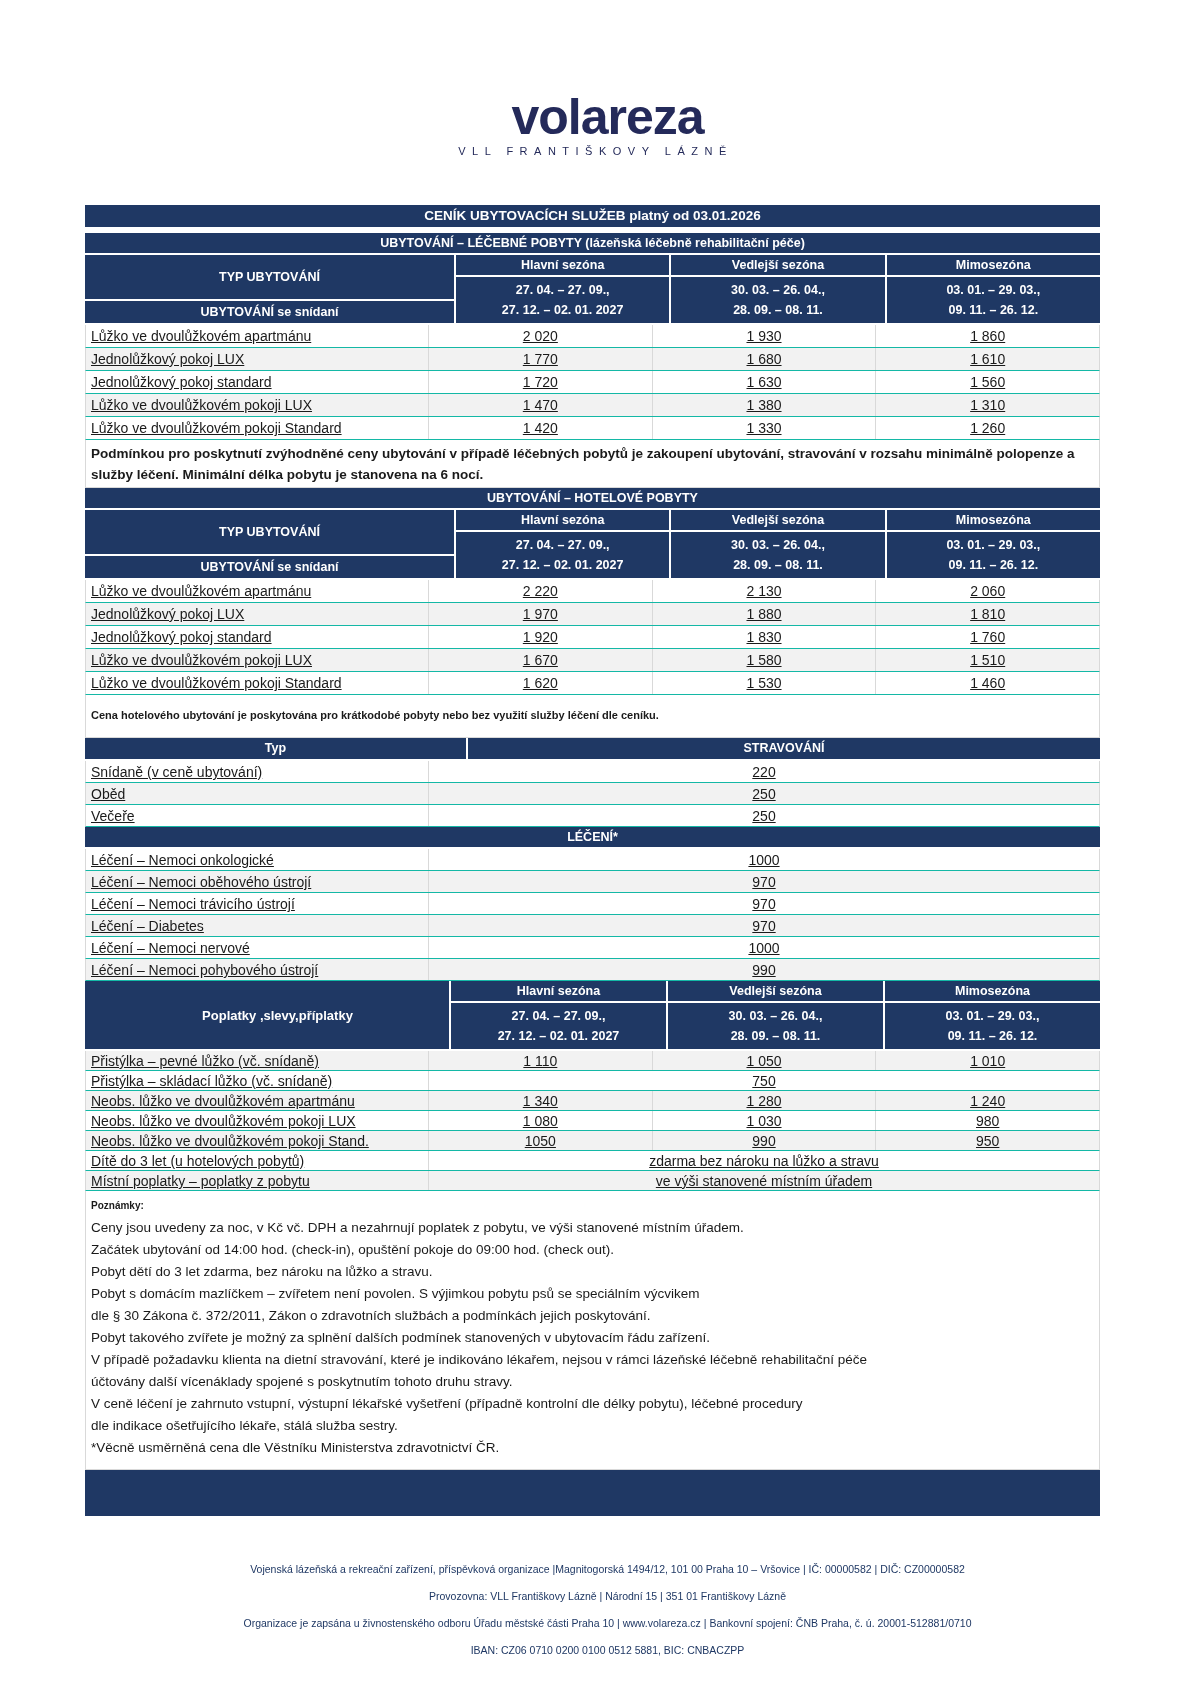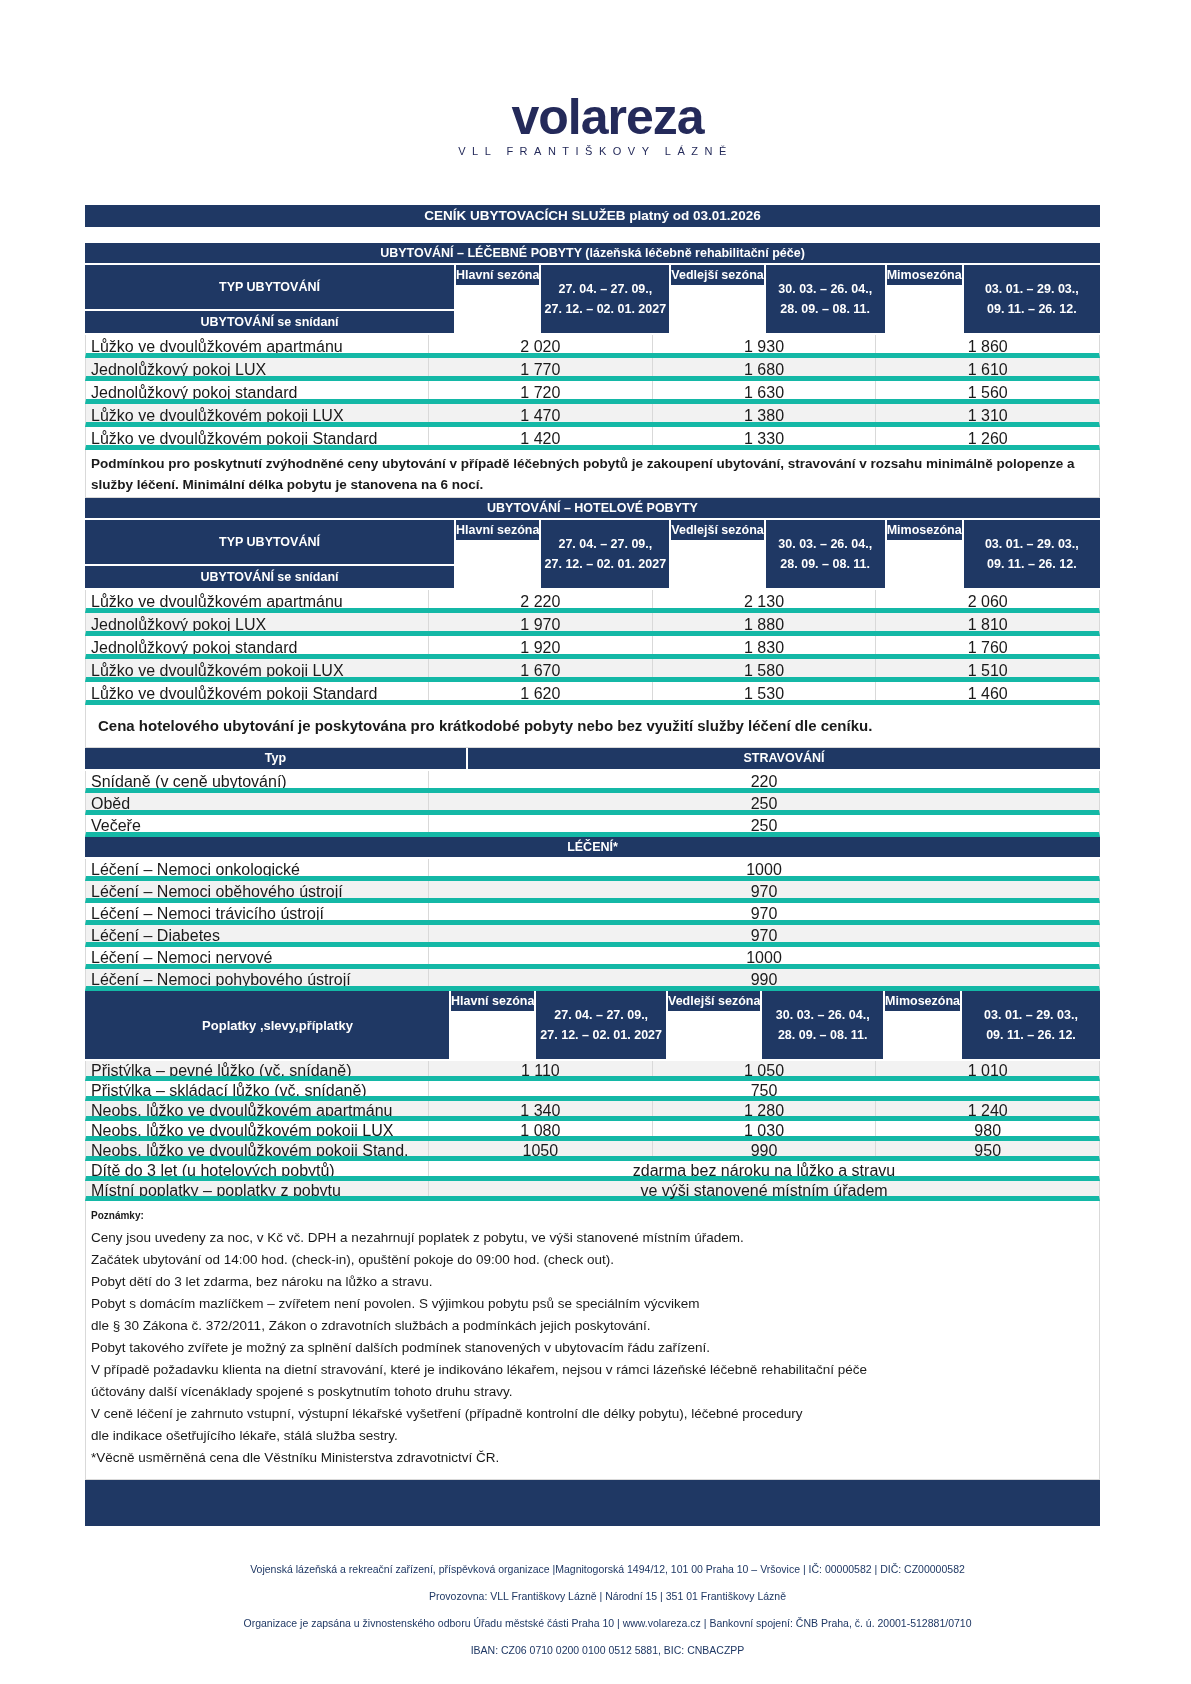--- a/index.html
+++ b/index.html
@@ -8,52 +8,52 @@
     font-family:"Liberation Sans",sans-serif;color:#1a1a1a;
     -webkit-font-smoothing:antialiased;
   }
   .logo-block{position:absolute;top:92px;left:0;width:100%;text-align:center;}
   .logo-brand{font-size:50px;font-weight:800;letter-spacing:-1px;color:#242a5a;line-height:50px;padding-left:24px;}
   .logo-sub{font-size:11px;letter-spacing:6.5px;color:#242a5a;margin-top:3px;}
 
   .content{position:absolute;left:85px;top:205px;width:1015px;}
 
   .bar{background:#1f3864;color:#ffffff;font-weight:bold;text-align:center;}
-  .bar-title{height:22px;line-height:22px;font-size:13.5px;margin-bottom:16px;}
+  .bar-title{height:22px;line-height:22px;font-size:13.5px;margin-bottom:6px;}
   .bar-section{height:20px;line-height:20px;font-size:12.5px;margin-bottom:2px;}
 
   
   .season-head{display:flex;gap:2px;height:68px;margin-bottom:2px;}
   .sh-left{width:369px;display:flex;flex-direction:column;gap:2px;}
   .sh-left .c1{height:44px;display:flex;align-items:center;justify-content:center;}
   .sh-left .c2{flex:1;display:flex;align-items:center;justify-content:center;}
   .sh-left-single{width:343px;display:flex;align-items:center;justify-content:center;}
-  .sh-col{flex:1;display:flex;flex-direction:row;gap:2px;}
+  .sh-col{flex:1;display:flex;flex-direction:column;gap:2px;}
   .sh-col .name{height:20px;line-height:20px;}
   .sh-col .dates{flex:1;display:flex;flex-direction:column;justify-content:center;line-height:20px;}
   .season-head .bar{font-size:12.5px;}
 
   
   .tbody{border-top:none;}
-  .trow{display:flex;border-bottom:5px solid #14b8a6;border-left:1px solid #d9d9d9;border-right:1px solid #d9d9d9;
-        background:#ffffff;font-size:16px;box-sizing:border-box;}
+  .trow{display:flex;border-bottom:1px solid #14b8a6;border-left:1px solid #d9d9d9;border-right:1px solid #d9d9d9;
+        background:#ffffff;font-size:14px;box-sizing:border-box;text-decoration:underline;}
   .trow.g{background:#f2f2f2;}
   .trow .lbl{width:343px;padding-left:5px;border-right:1px solid #d9d9d9;box-sizing:border-box;
              white-space:nowrap;overflow:hidden;}
   .trow .val{flex:1;text-align:center;border-right:1px solid #d9d9d9;}
   .trow .val:last-child{border-right:none;}
   .trow .span-val{flex:1;text-align:center;}
   .r24{height:23px;line-height:23px;}
   .r23{height:22px;line-height:22px;}
   .r21{height:20px;line-height:20px;}
 
   .note{border:1px solid #d9d9d9;border-top:none;font-weight:bold;font-size:13.5px;
         line-height:21px;padding:3px 6px 2px 5px;background:#fff;}
-  .note2{border:1px solid #d9d9d9;border-top:none;font-weight:bold;font-size:15px;
-         line-height:21px;padding:10px 6px 11px 12px;background:#fff;}
+  .note2{border:1px solid #d9d9d9;border-top:none;font-weight:bold;font-size:11px;
+         line-height:21px;padding:10px 6px 11px 5px;background:#fff;}
 
   
   .two-head{display:flex;gap:2px;height:21px;margin-bottom:2px;}
   .two-head .h1{width:381px;line-height:21px;font-size:12.5px;}
   .two-head .h2{flex:1;line-height:21px;font-size:12.5px;}
 
   .poznamky{border:1px solid #d9d9d9;border-top:none;padding:4px 6px 10px 5px;background:#fff;}
   .poznamky .pz-title{font-weight:bold;font-size:10px;line-height:22px;}
   .poznamky .pz-line{font-size:13.5px;line-height:22px;}
 

